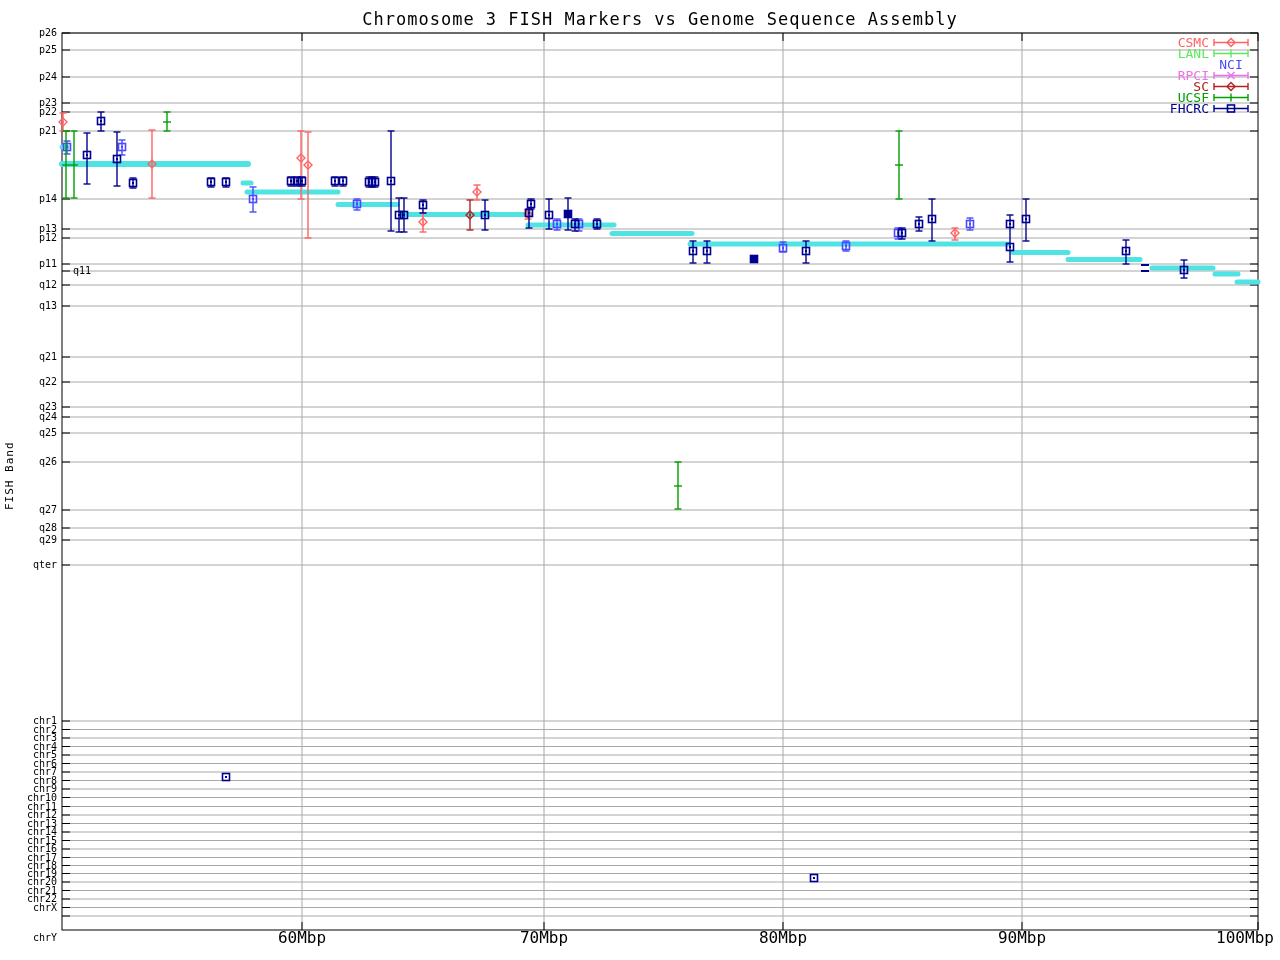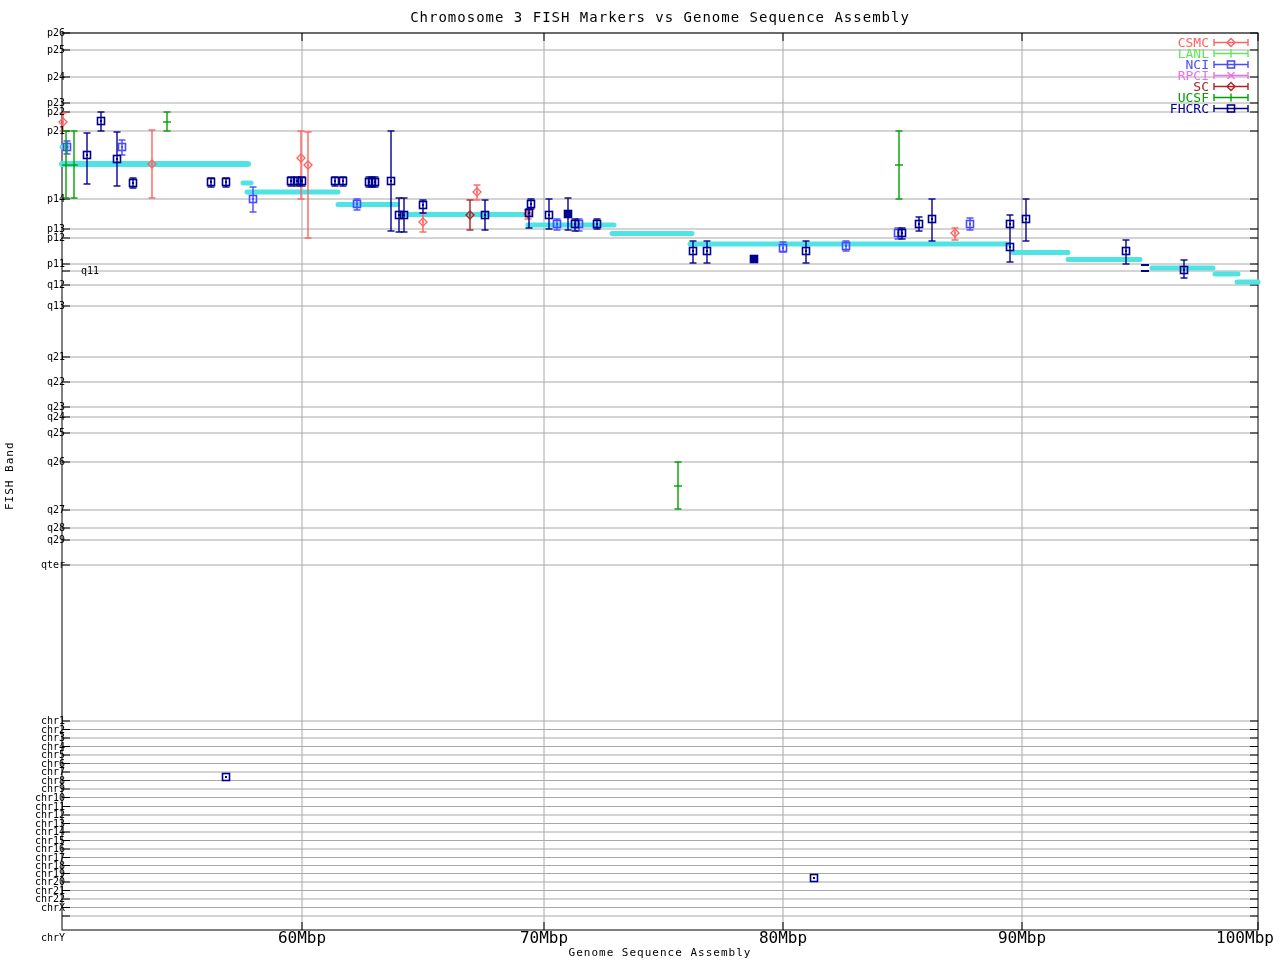--- a/index.html
+++ b/index.html
@@ -1,26 +1,26 @@
 <!DOCTYPE html>
 <html><head>
 <meta charset="utf-8">
 <style>
   html,body{margin:0;padding:0;background:#ffffff;}
   #fig{position:relative;width:1280px;height:960px;background:#ffffff;
        font-family:"DejaVu Sans Mono","Liberation Mono",monospace;color:#000;overflow:hidden;}
   #plot-svg{position:absolute;left:0;top:0;}
   .chart-title{position:absolute;left:62px;top:9px;width:1196px;text-align:center;
-       font-size:14px;letter-spacing:1px;white-space:nowrap;}
+       font-size:17px;letter-spacing:1px;white-space:nowrap;}
   .x-axis-title{position:absolute;left:62px;top:946px;width:1196px;text-align:center;
        font-size:11px;letter-spacing:1px;white-space:nowrap;}
   .y-axis-title{position:absolute;left:3px;top:510px;font-size:11px;letter-spacing:1px;
        transform-origin:top left;transform:rotate(-90deg);white-space:nowrap;}
   .band-label{position:absolute;left:0;width:57px;text-align:right;font-size:10px;
-       line-height:10px;white-space:nowrap;padding-left:8px;}
+       line-height:10px;white-space:nowrap;}
   .xtick-label{position:absolute;width:64px;text-align:center;font-size:16px;
        line-height:10px;top:933px;white-space:nowrap;}
   .legend-row{position:absolute;right:30px;height:11px;display:flex;align-items:center;
        gap:3px;font-size:13px;line-height:11px;}
   .legend-label{white-space:nowrap;}
 </style>
 </head>
 <body>
 
 <div id="fig">
@@ -488,21 +488,20 @@
       <line x1="1180.5" y1="260" x2="1187.5" y2="260" stroke="#000091" stroke-width="1.4"></line>
       <line x1="1180.5" y1="278" x2="1187.5" y2="278" stroke="#000091" stroke-width="1.4"></line>
       <rect x="1180.5" y="266.5" width="7" height="7" fill="none" stroke="#000091" stroke-width="1.6"></rect>
       <rect x="1183" y="269" width="2" height="2" fill="#000091"></rect>
       <rect x="222.5" y="773.5" width="7" height="7" fill="none" stroke="#000091" stroke-width="1.6"></rect>
       <rect x="225" y="776" width="2" height="2" fill="#000091"></rect>
       <rect x="810.5" y="874.5" width="7" height="7" fill="none" stroke="#000091" stroke-width="1.6"></rect>
       <rect x="813" y="877" width="2" height="2" fill="#000091"></rect>
     </svg>
   <div class="chart-title">Chromosome 3 FISH Markers vs Genome Sequence Assembly</div>
-  <div class="x-axis-title">Genome Sequence Assembly</div>
   <div class="y-axis-title">FISH Band</div>
   <div id="band-labels">
       <div class="band-label" style="top: 28px;">p26</div>
       <div class="band-label" style="top: 45px;">p25</div>
       <div class="band-label" style="top: 72px;">p24</div>
       <div class="band-label" style="top: 98px;">p23</div>
       <div class="band-label" style="top: 107px;">p22</div>
       <div class="band-label" style="top: 126px;">p21</div>
       <div class="band-label" style="top: 194px;">p14</div>
       <div class="band-label" style="top: 224px; text-align: right;">p13</div>
@@ -565,21 +564,21 @@
       </div>
       <div class="legend-row" style="top: 48px;">
         <span class="legend-label" style="color: rgb(92, 233, 92);">LANL</span>
         <svg width="38" height="11">
           <line x1="2" y1="5.5" x2="36" y2="5.5" stroke="#5ce95c" stroke-width="1.4"></line>
           <line x1="2" y1="2" x2="2" y2="9" stroke="#5ce95c" stroke-width="1.4"></line>
           <line x1="36" y1="2" x2="36" y2="9" stroke="#5ce95c" stroke-width="1.4"></line>
           <line x1="19" y1="1.5" x2="19" y2="9.5" stroke="#5ce95c" stroke-width="1.4"></line>
         </svg>
       </div>
-      <div class="legend-row" style="top: 59px;">
+      <div class="legend-row" style="top: 59px; flex-direction: column;">
         <span class="legend-label" style="color: rgb(74, 74, 255);">NCI</span>
         <svg width="38" height="11">
           <line x1="2" y1="5.5" x2="36" y2="5.5" stroke="#4a4aff" stroke-width="1.4"></line>
           <line x1="2" y1="2" x2="2" y2="9" stroke="#4a4aff" stroke-width="1.4"></line>
           <line x1="36" y1="2" x2="36" y2="9" stroke="#4a4aff" stroke-width="1.4"></line>
           <rect x="15.5" y="2" width="7" height="7" fill="none" stroke="#4a4aff" stroke-width="1.6"></rect>
         </svg>
       </div>
       <div class="legend-row" style="top: 70px;">
         <span class="legend-label" style="color: rgb(238, 111, 238);">RPCI</span>

